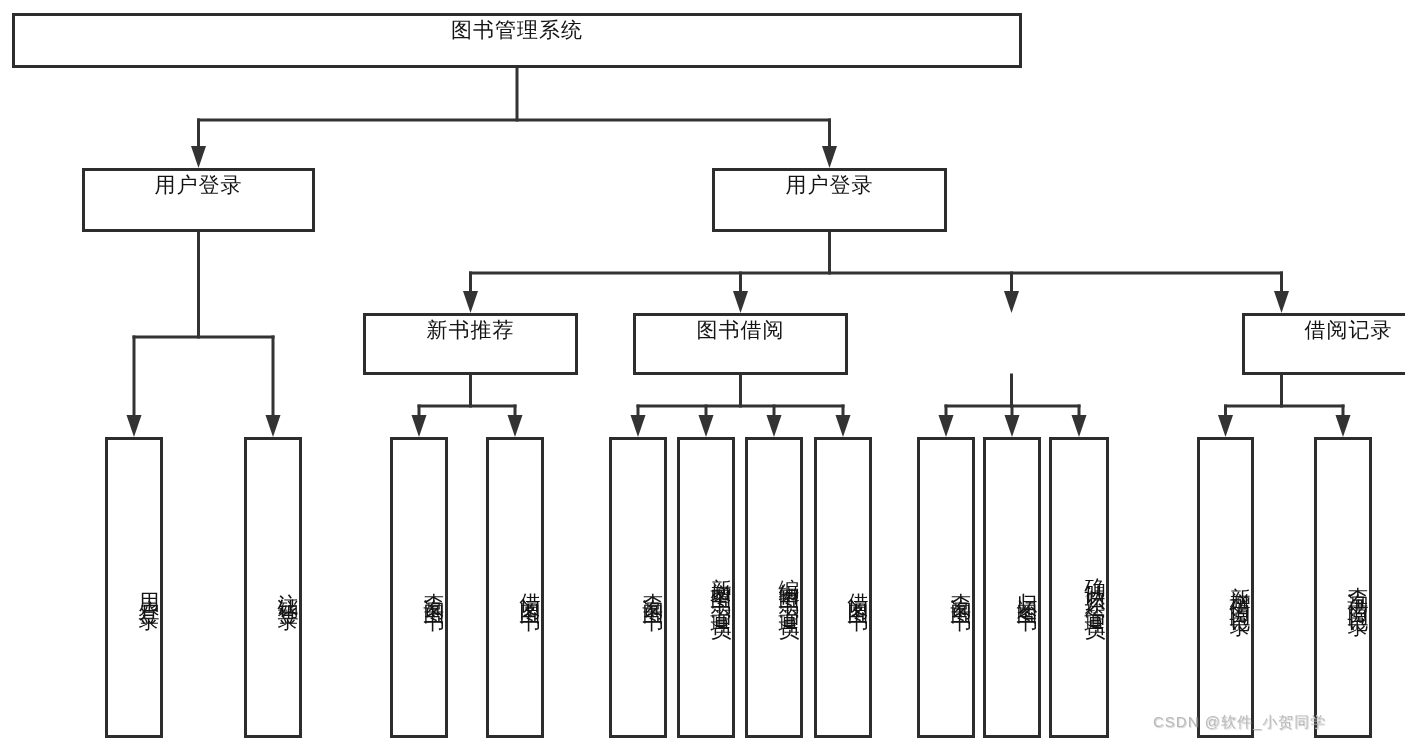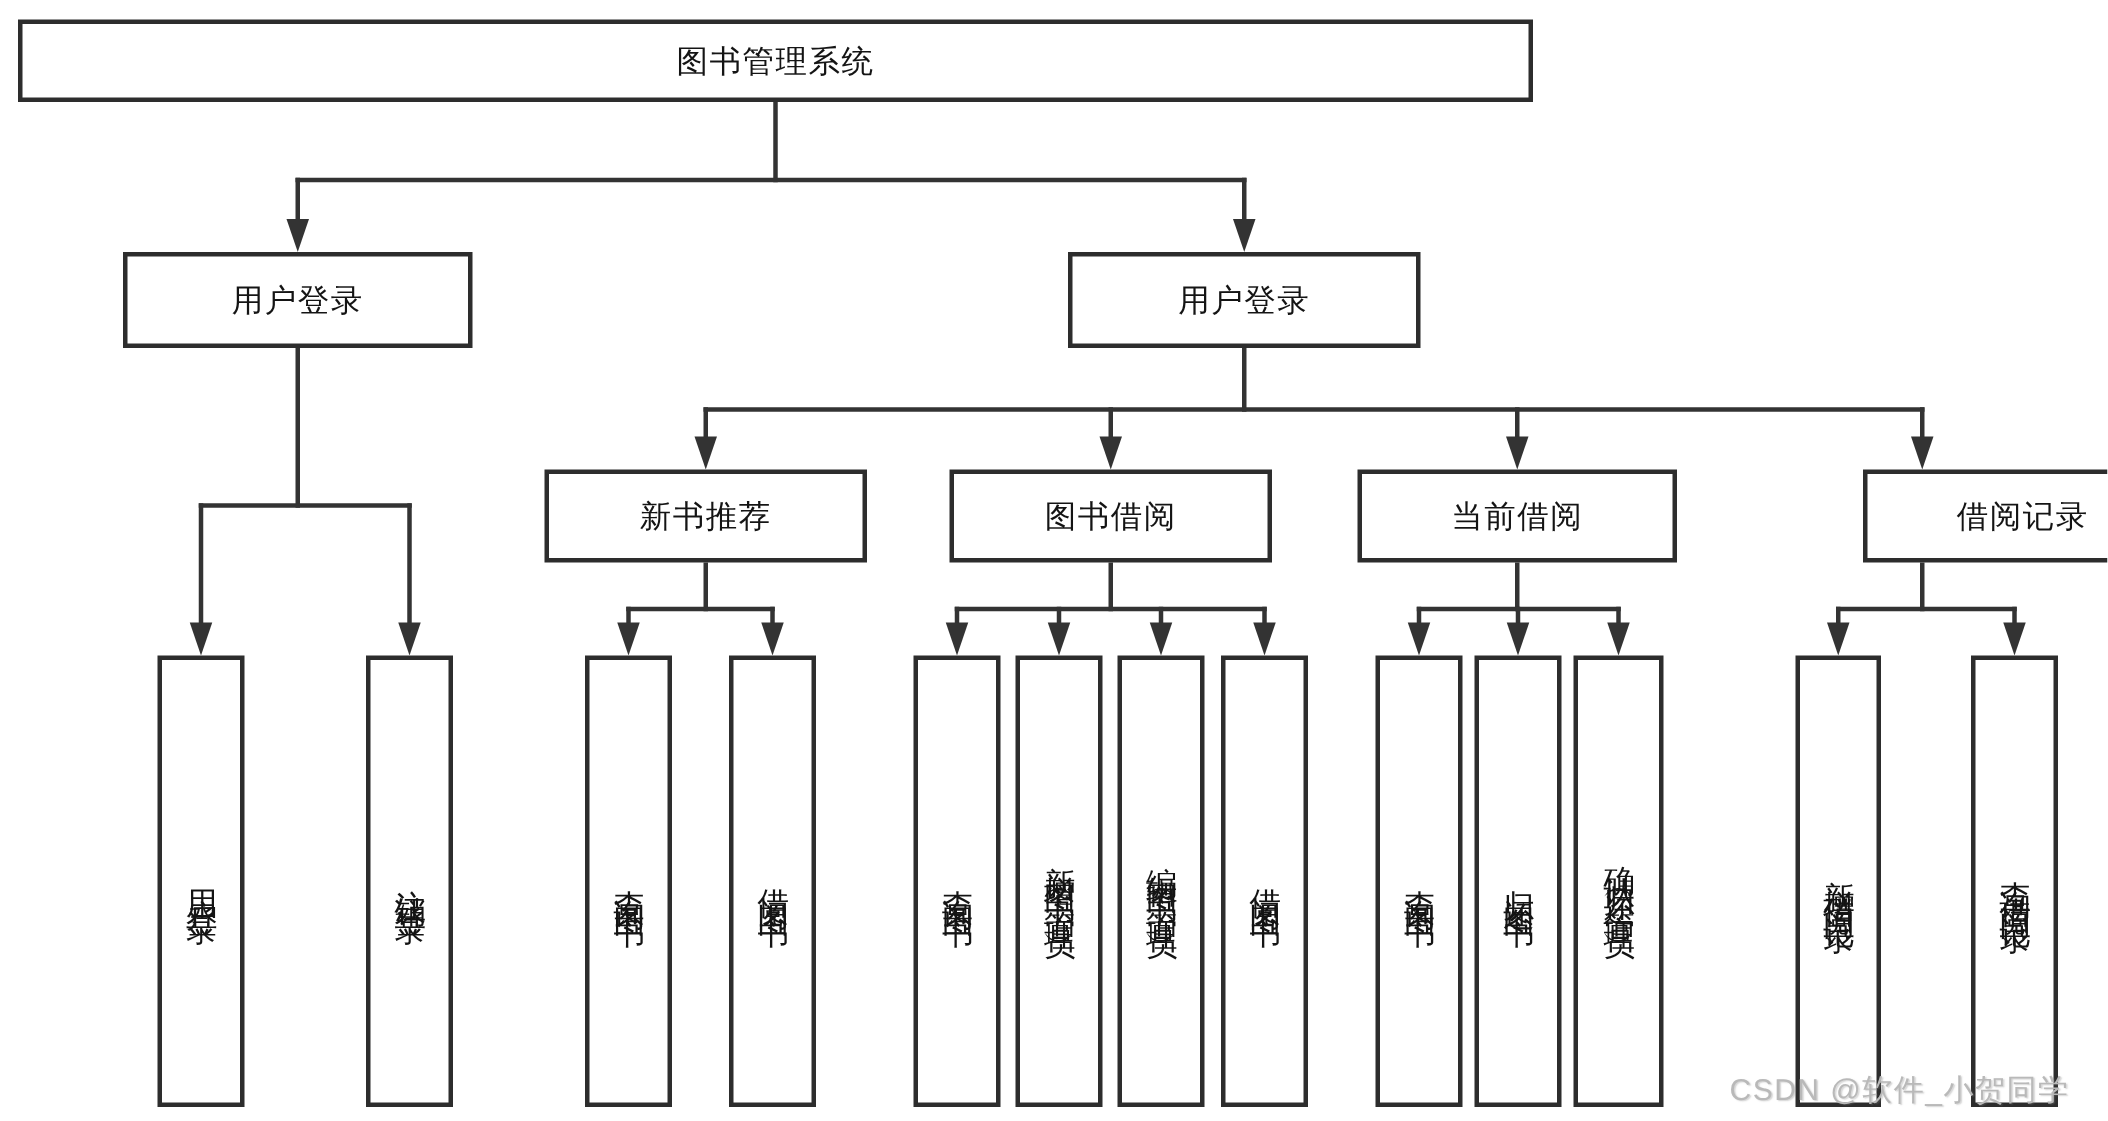--- a/index.html
+++ b/index.html
@@ -2,37 +2,37 @@
 <html><head>
 <meta charset="utf-8">
 <style>
   html,body{margin:0;padding:0;background:#ffffff;}
   .canvas{
     position:relative;width:1405px;height:747px;background:#ffffff;
     font-family:"Liberation Sans","DejaVu Sans",sans-serif;overflow:hidden;
   }
   .node{
     position:absolute;background:#ffffff;border:3px solid #2d2d2d;
-    display:flex;align-items:center;justify-content:center;
+    display:flex;justify-content:center;
     color:#141414;box-sizing:border-box;z-index:2;
   }
   .h{font-size:21px;letter-spacing:1px;}
   .l2{top:168px;height:64px;}
   .l3{top:313px;height:62px;}
   .v{
     top:437px;height:301px;
     writing-mode:vertical-rl;text-orientation:mixed;
     font-size:21px;letter-spacing:6px;line-height:1;
   }
   svg.wires{position:absolute;left:0;top:0;z-index:1;}
   svg.wires line{stroke:#333333;stroke-width:3;stroke-linecap:square;}
   svg.wires polygon{fill:#333333;}
   .watermark{
     position:absolute;left:1153px;top:713px;z-index:3;white-space:nowrap;
-    font-size:20px;color:#b9b9b9;letter-spacing:1px;
+    font-size:15px;color:#b9b9b9;letter-spacing:1px;
     text-shadow:1px 1px 1px rgba(130,130,130,0.35);
   }
 </style>
 </head>
 <body>
 
 <div class="canvas">
 
   <svg class="wires" width="1405" height="747" viewBox="0 0 1405 747">
 
@@ -120,23 +120,20 @@
   <div class="node h l2" style="left:712px;width:235px">
     <span>用户登录</span>
   </div>
 
   <div class="node h l3" style="left:633px;width:215px">
     <span>图书借阅</span>
   </div>
   <div class="node h l3" style="left:363px;width:215px">
     <span>新书推荐</span>
   </div>
-  <div class="node h l3" style="left:905px;width:213px">
-    <span>当前借阅</span>
-  </div>
   <div class="node h l3" style="left:1242px;width:213px">
     <span>借阅记录</span>
   </div>
 
   <div class="node v" style="left:105px;width:58px">
     <span>用户登录</span>
   </div>
   <div class="node v" style="left:244px;width:58px">
     <span>注销登录</span>
   </div>

